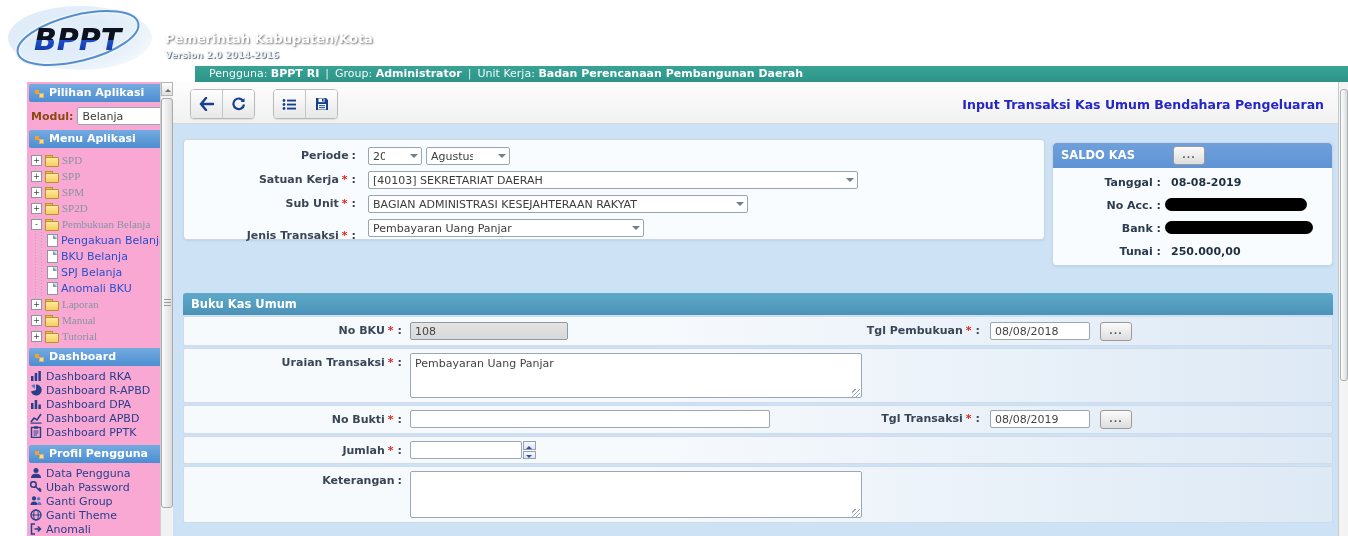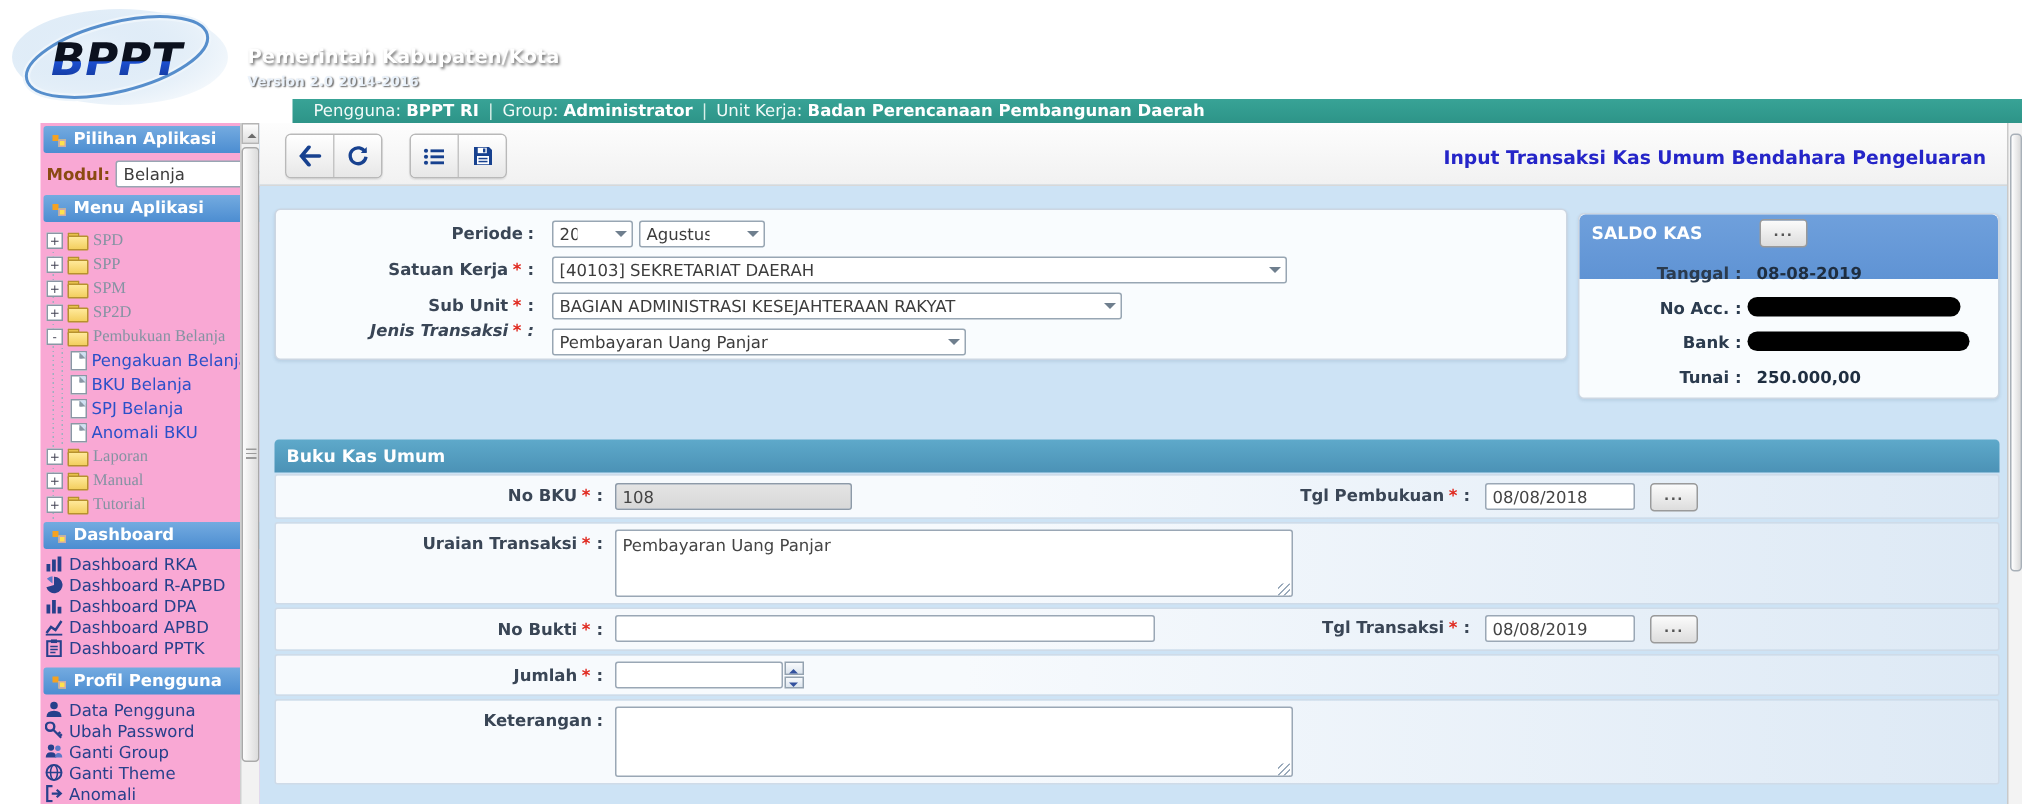--- a/index.html
+++ b/index.html
@@ -88,21 +88,21 @@
   .browse{position:absolute;width:32px;height:19px;background:linear-gradient(#fbfbfb,#dddddd);
     border:1px solid #9a9a9a;border-radius:3px;box-sizing:border-box;color:#555;font-weight:bold;
     font-size:9px;text-align:center;line-height:16px;letter-spacing:1px;cursor:pointer;}
   .spin{position:absolute;width:13px;height:18px;display:flex;flex-direction:column;gap:1px;}
   .spin i{flex:1;background:linear-gradient(#f8fafc,#dde5ee);border:1px solid #94a2b0;box-sizing:border-box;position:relative;display:block;}
   .spin i::after{content:"";position:absolute;left:2px;border:3px solid transparent;}
   .spin i.up::after{top:1px;border-bottom-color:#33519e;}
   .spin i.dn::after{top:3px;border-top-color:#33519e;}
 
   
-  #saldo-hdr{background:linear-gradient(#6fa0dc,#5f93d4);border-radius:4px 4px 0 0;height:43px;color:#fff;font-weight:bold;line-height:25px;padding-left:8px;font-size:11.5px;}
+  #saldo-hdr{background:linear-gradient(#6fa0dc,#5f93d4);border-radius:4px 4px 0 0;height:25px;color:#fff;font-weight:bold;line-height:25px;padding-left:8px;font-size:11.5px;}
   .srow-lab{position:absolute;right:171px;font-weight:bold;color:#2b3b4e;white-space:nowrap;}
   .srow-val{position:absolute;left:118px;font-weight:bold;color:#1f2e40;}
   .redact{position:absolute;left:112px;height:13px;background:#000;border-radius:7px;}
 
   
   #bku-hdr{left:10px;top:211px;width:1150px;height:22px;background:linear-gradient(#5ea9ca,#4b92b6);
     border-radius:3px 3px 0 0;color:#fff;font-weight:bold;line-height:22px;padding-left:8px;box-sizing:border-box;font-size:11.5px;}
   .brow{position:absolute;left:10px;width:1150px;background:linear-gradient(to right,#f7fafd 40%,#dde9f5);
     border:1px solid #cfdbe8;border-radius:2px;box-sizing:border-box;}
   .brow .flab{left:0;width:218px;top:7px;}
@@ -391,21 +391,21 @@
       <span class="sel-t">[40103] SEKRETARIAT DAERAH</span>
         <span class="sel-a"></span>
     </div>
 
     <span class="flab" style="left:0;width:172px;top:57px;"><span>Sub Unit</span><span class="req">*</span><span class="colon">:</span></span>
     <div class="sel abs" style="left:184px;top:55px;width:380px;">
       <span class="sel-t">BAGIAN ADMINISTRASI KESEJAHTERAAN RAKYAT</span>
         <span class="sel-a"></span>
     </div>
 
-    <span class="flab" style="left:0;width:172px;top:74px;font-style:italic;"><span>Jenis Transaksi</span><span class="req">*</span><span class="colon">:</span></span>
+    <span class="flab" style="left:0;width:172px;top:89px;"><span>Jenis Transaksi</span><span class="req">*</span><span class="colon">:</span></span>
     <div class="sel abs" style="left:184px;top:79px;width:276px;">
       <span class="sel-t">Pembayaran Uang Panjar</span>
         <span class="sel-a"></span>
     </div>
   </div>
 
   <div class="card abs" style="left:879px;top:60px;width:281px;height:124px;padding:0;">
     <div id="saldo-hdr">
       <span>SALDO KAS</span>
       <div class="browse" style="left:120px;top:3px;">...</div>

